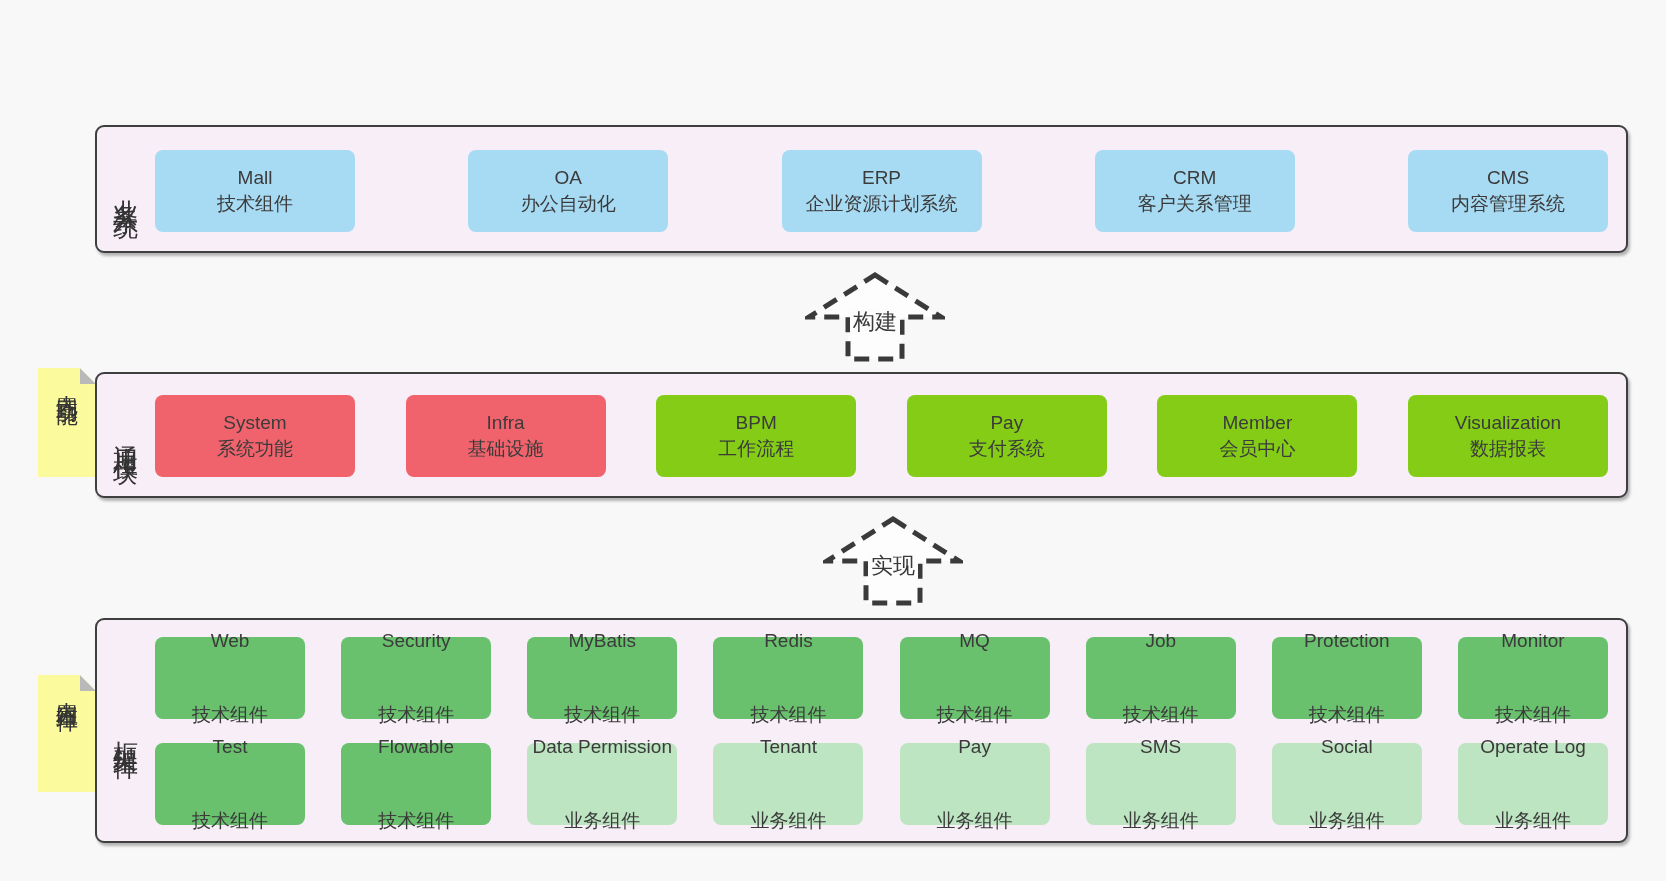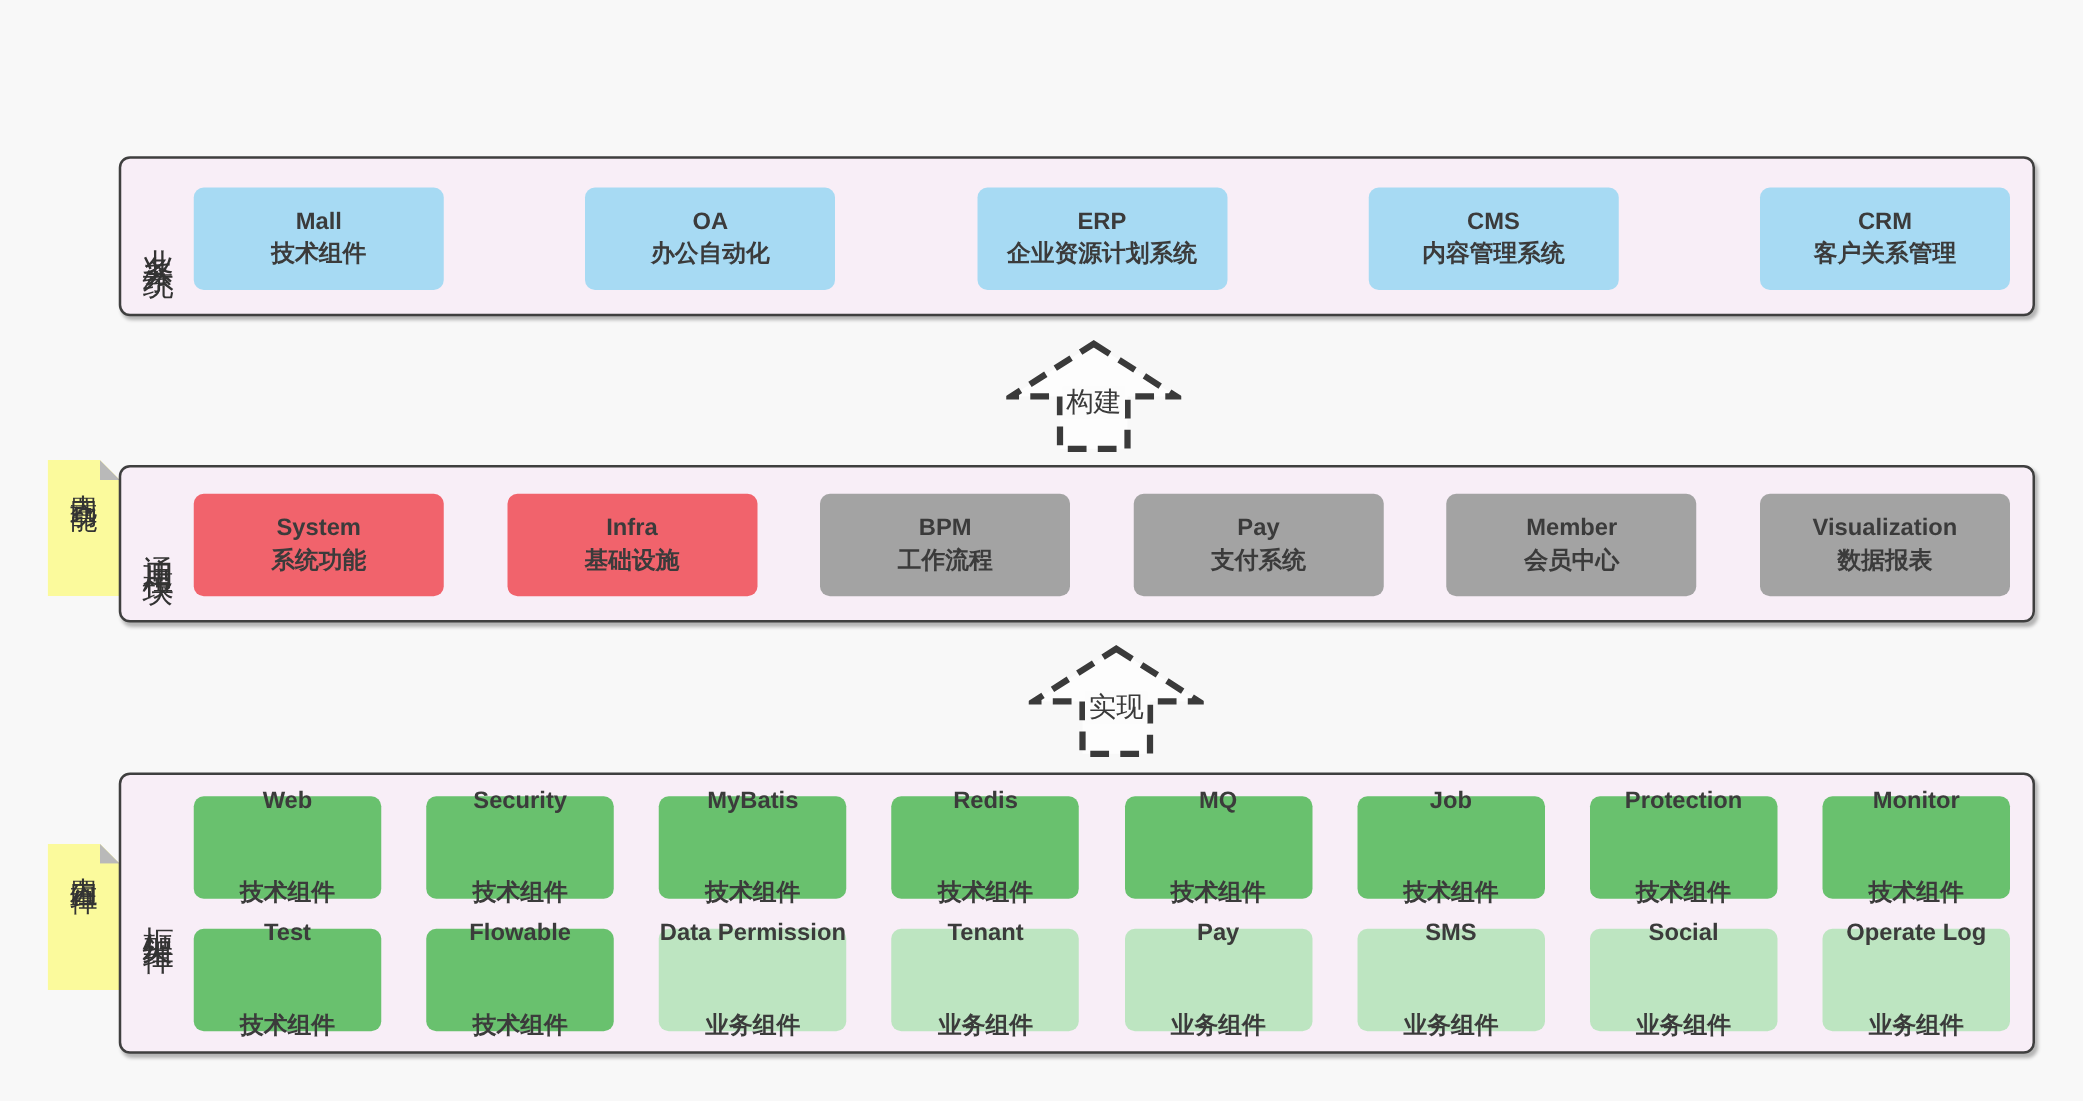--- a/index.html
+++ b/index.html
@@ -17,35 +17,35 @@
   }
   .section-business{top:125px;height:128px;}
   .section-modules{top:372px;height:126px;}
   .section-framework{top:618px;height:225px;}
   .v-label{
     position:absolute;left:13px;top:50%;transform:translateY(-50%);
     writing-mode:vertical-rl;text-orientation:upright;
     font-size:25px;letter-spacing:5px;color:#333;white-space:nowrap;
   }
   .cards-row{
-    margin:0 18px 0 58px;display:flex;justify-content:space-between;font-weight:bold;
+    margin:0 18px 0 58px;display:flex;justify-content:space-between;
   }
   .section-business .cards-row{margin-top:23px;}
   .section-modules .cards-row{margin-top:21px;}
   .section-framework .cards-row.row1{margin-top:17px;}
   .section-framework .cards-row.row2{margin-top:24px;align-items:center;}
   .card{
     width:200px;height:82px;border-radius:8px;
     display:flex;flex-direction:column;align-items:center;justify-content:center;
     text-align:center;font-size:19px;line-height:26px;color:#3b3b3b;
   }
   .card-sm{width:150px;gap:48px;}
   .blue{background:#a7daf3;}
   .red{background:#f1636c;}
-  .pink{background:#a3a3a3;}
+  .pink{background:#84cc16;}
   .green{background:#69c16e;}
   .green-light{background:#bde5c1;}
   .sticky{
     position:absolute;left:38px;width:58px;background:#fbfa9c;z-index:0;
     clip-path:polygon(0 0,calc(100% - 16px) 0,100% 16px,100% 100%,0 100%);
     display:flex;justify-content:center;
   }
   .sticky-modules{top:368px;height:109px;}
   .sticky-framework{top:675px;height:117px;}
   .sticky .fold{
@@ -80,26 +80,26 @@
     </div>
     <div class="card blue">
       <div>OA</div>
       <div>办公自动化</div>
     </div>
     <div class="card blue">
       <div>ERP</div>
       <div>企业资源计划系统</div>
     </div>
     <div class="card blue">
+      <div>CRM</div>
+      <div>客户关系管理</div>
+    </div>
+    <div class="card blue">
       <div>CMS</div>
       <div>内容管理系统</div>
-    </div>
-    <div class="card blue">
-      <div>CRM</div>
-      <div>客户关系管理</div>
     </div>
   </div>
 </div>
 
 <div class="arrow arrow-build">
   <svg width="140" height="94" viewBox="0 0 140 94">
     <polygon points="70,5 136,47 97,47 97,89 43,89 43,47 4,47" fill="#fdfdfd" stroke="#3a3a3a" stroke-width="5" stroke-dasharray="15 9" stroke-linejoin="miter"></polygon>
   </svg>
   <span class="arrow-label">构建</span>
 </div>

